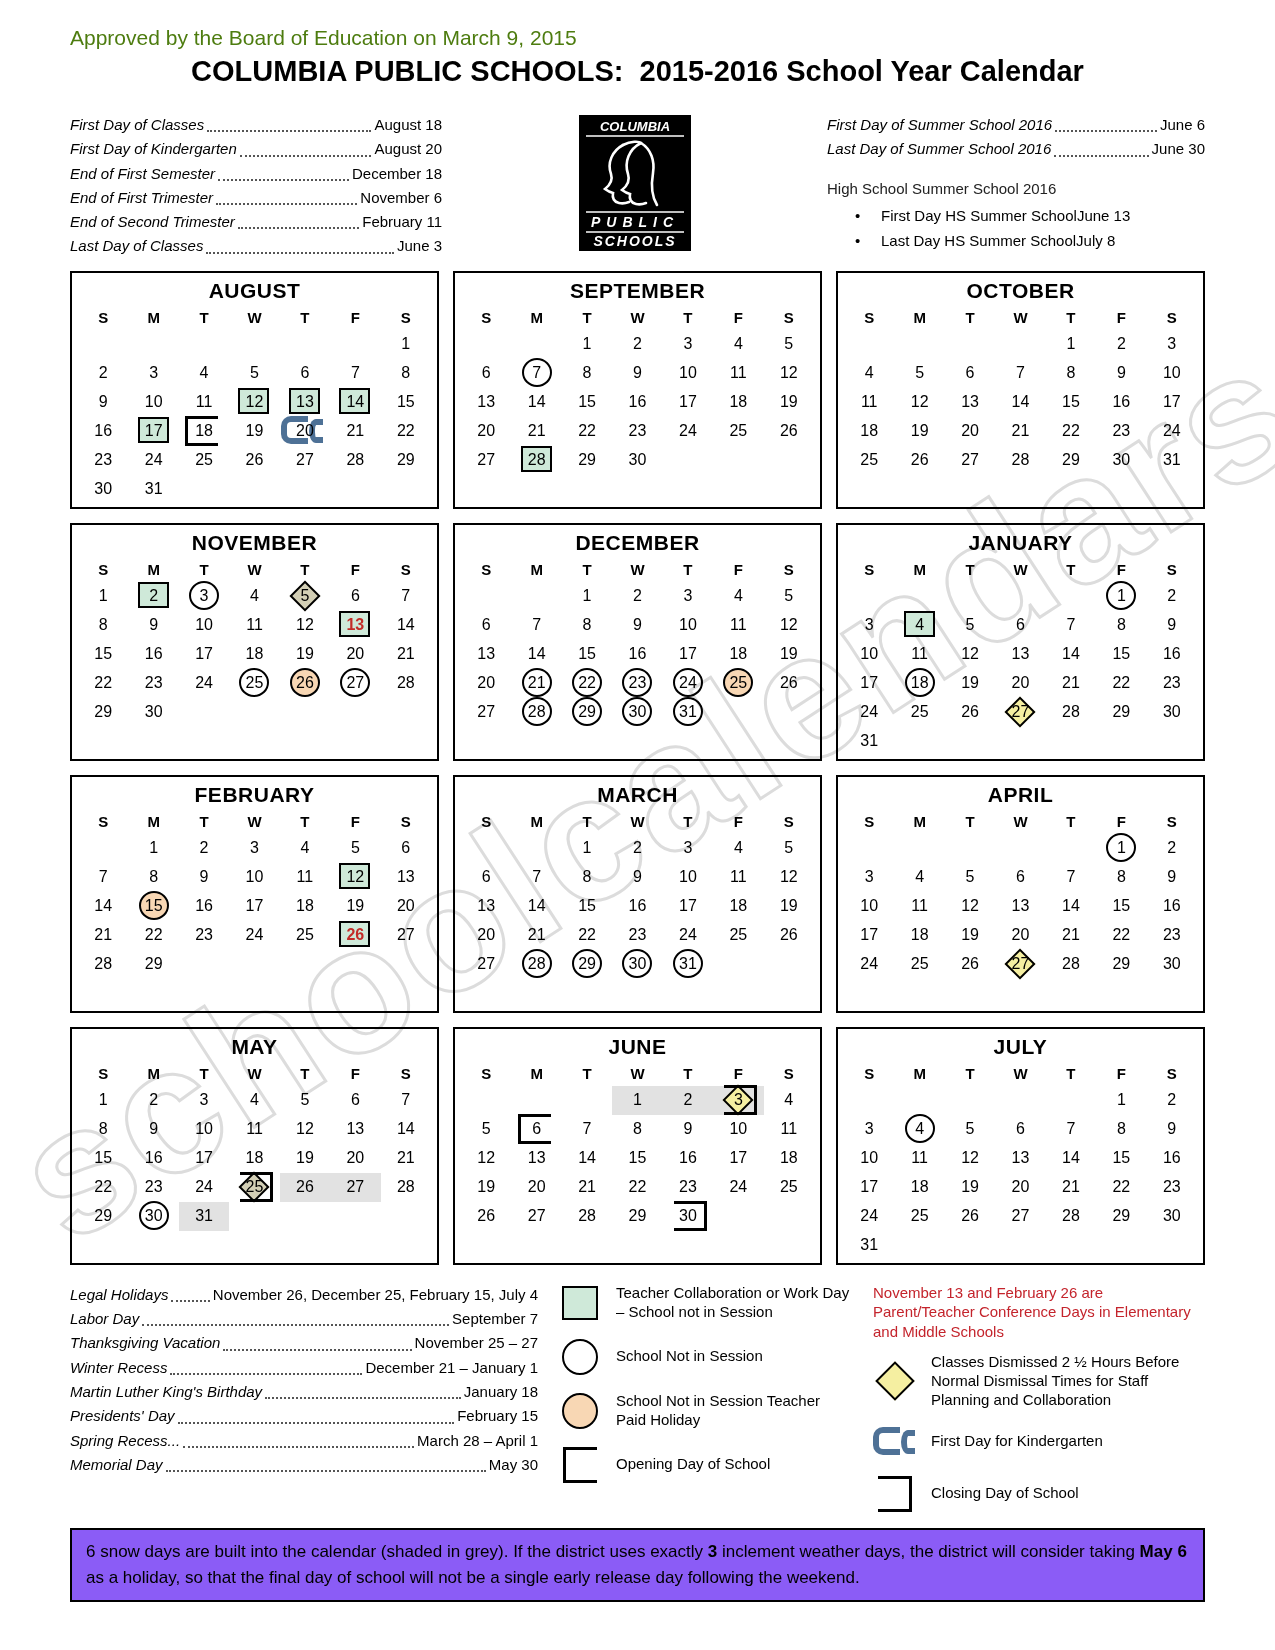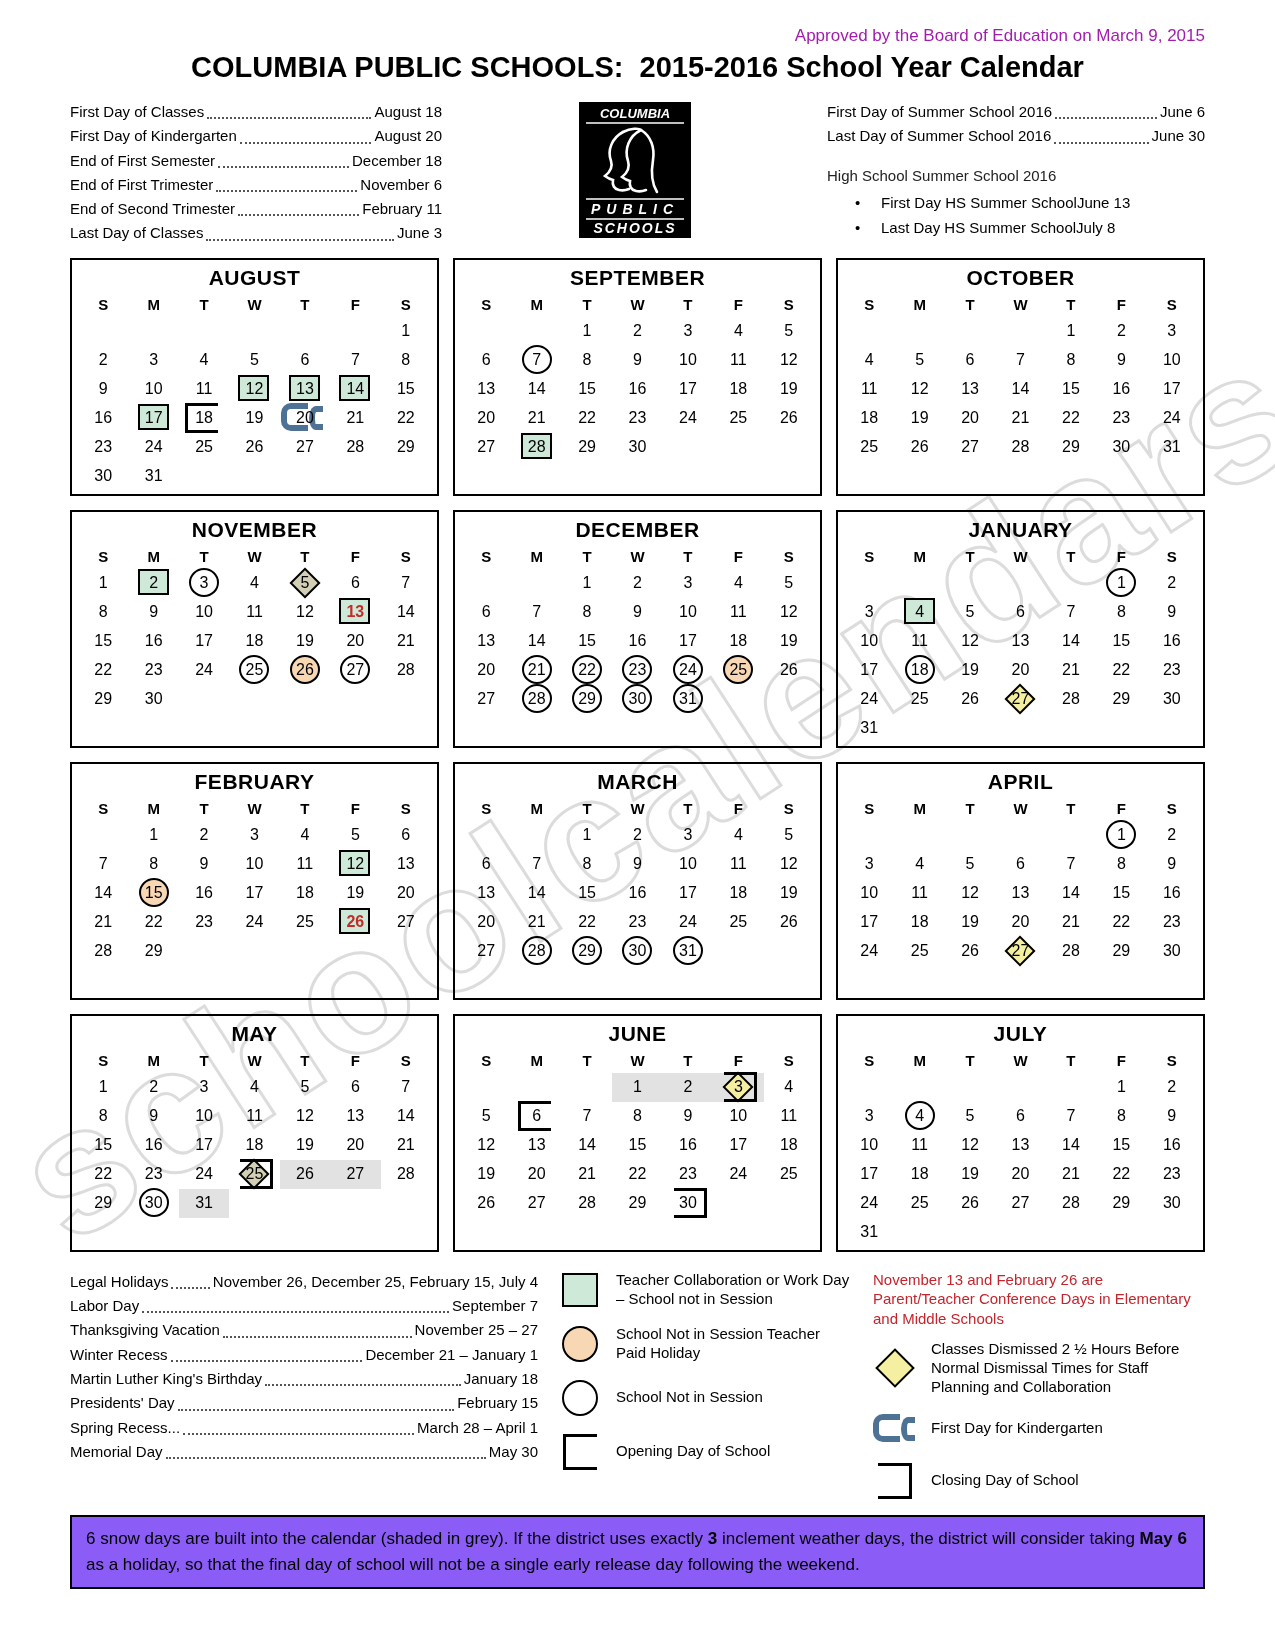--- a/index.html
+++ b/index.html
@@ -1,26 +1,26 @@
 <!DOCTYPE html>
 <html><head>
 <meta charset="utf-8">
 <style>
   html,body{margin:0;padding:0;background:#fff;}
   .page{width:1275px;height:1650px;box-sizing:border-box;padding:26px 70px 18px;position:relative;
         background:#fff;overflow:hidden;font-family:"Liberation Sans",sans-serif;color:#000;}
   .watermark{position:absolute;left:-20px;top:1110px;transform:rotate(-33deg);transform-origin:0 0;
         font-size:178px;font-weight:bold;color:transparent;-webkit-text-stroke:3px #dcdcdc;
         letter-spacing:5px;z-index:0;white-space:nowrap;pointer-events:none;}
-  .approved{text-align:right;color:#a21caf;font-size:17px;}
-  .title{text-align:center;font-size:29px;font-weight:bold;margin:5px 0 16px;white-space:pre;}
+  .approved{text-align:left;color:#4d7c0f;font-size:21px;}
+  .title{text-align:center;font-size:29px;font-weight:bold;margin:5px 0 25px;white-space:pre;}
   .info-row{display:flex;justify-content:space-between;align-items:flex-start;margin-bottom:12px;position:relative;z-index:1;}
   .key-dates{width:372px;font-size:15px;}
   .ldr-row{display:flex;line-height:1.62;}
-  .ldr-row .lbl{white-space:nowrap;}
+  .ldr-row .lbl{white-space:nowrap;font-style:italic;}
   .ldr-row .dots{flex:1;border-bottom:2px dotted #555;margin:0 3px;align-self:flex-end;margin-bottom:5px;min-width:10px;}
   .ldr-row .val{white-space:nowrap;}
   .logo-wrap{width:112px;margin-top:2px;font-style:italic;}
   .summer{width:378px;font-size:15px;}
   .hs-heading{margin:18px 0 6px;color:#222;}
   .hs-row{display:flex;line-height:1.7;padding-left:28px;}
   .hs-row .bullet{width:26px;flex:none;}
   .months-grid{display:grid;grid-template-columns:repeat(3,1fr);column-gap:17px;row-gap:13px;position:relative;z-index:1;gap:14px;}
   .month{border:2px solid #000;height:238px;padding:3px 6px 0;box-sizing:border-box;background:transparent;}
   .mtitle{text-align:center;font-size:21px;font-weight:bold;letter-spacing:.5px;margin:3px 0 2px;}
@@ -1523,29 +1523,29 @@
 
     <div class="legend-center">
       <div class="leg-item">
         <span class="sym">
             <span class="shape s-sq"></span>
           </span>
         <span>Teacher Collaboration or Work Day – School not in Session</span>
       </div>
       <div class="leg-item">
         <span class="sym">
+            <span class="shape s-circ"></span>
+          </span>
+        <span>School Not in Session</span>
+      </div>
+      <div class="leg-item">
+        <span class="sym">
             <span class="shape s-circo"></span>
           </span>
         <span>School Not in Session Teacher Paid Holiday</span>
-      </div>
-      <div class="leg-item">
-        <span class="sym">
-            <span class="shape s-circ"></span>
-          </span>
-        <span>School Not in Session</span>
       </div>
       <div class="leg-item">
         <span class="sym">
             <span class="shape s-open"></span>
           </span>
         <span>Opening Day of School</span>
       </div>
     </div>
 
     <div class="legend-right">

